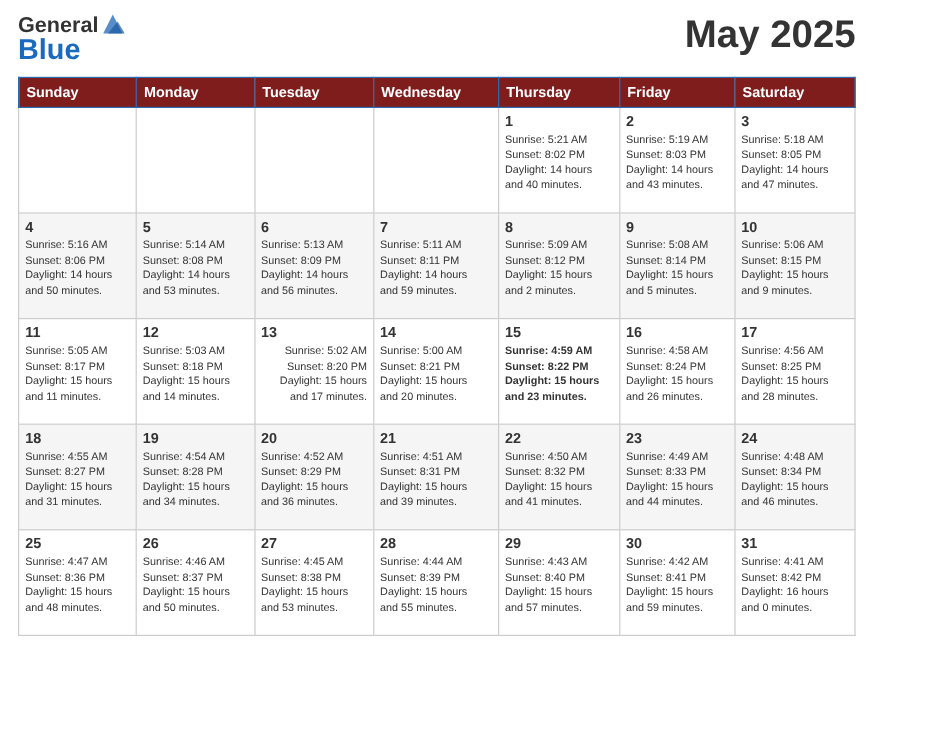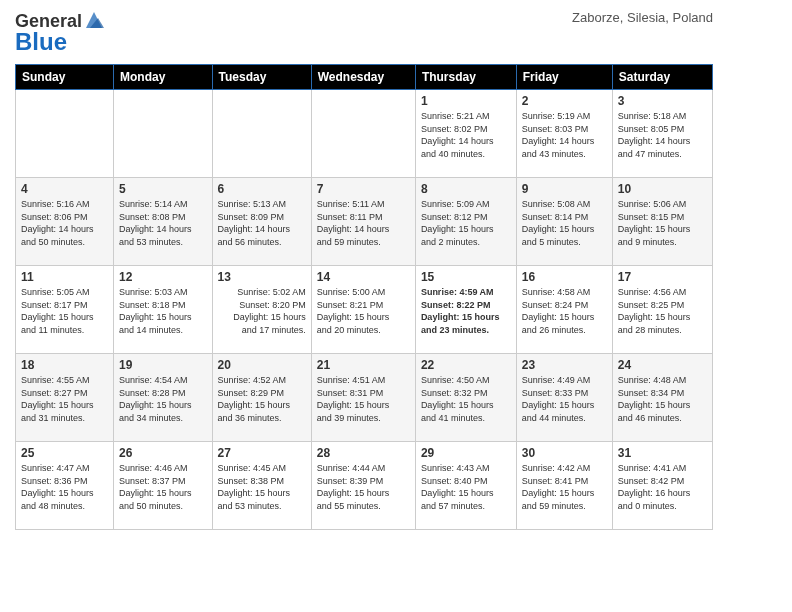--- a/index.html
+++ b/index.html
@@ -43,21 +43,21 @@
     .title-location {
       font-size: 13px;
       color: #555;
     }
     .calendar {
       width: 100%;
       border-collapse: collapse;
       border: 1px solid #ccc;
     }
     .calendar th {
-      background-color: #000000;
+      background-color: #7f1d1d;
       color: #fff;
       text-align: left;
       padding: 5px 6px;
       font-size: 12px;
       font-weight: bold;
       border: 1px solid #2a6aaf;
     }
     .calendar td {
       vertical-align: top;
       padding: 4px 5px;
@@ -105,21 +105,21 @@
           <span class="logo-general" style="font-size:18px;font-weight:bold;">General</span>
           <svg class="logo-icon" viewBox="0 0 20 22" xmlns="http://www.w3.org/2000/svg">
             <polygon points="2,18 10,2 18,18" fill="#3a7abf" opacity="0.85"></polygon>
             <polygon points="6,18 14,8 20,18" fill="#1a5a9f" opacity="0.7"></polygon>
           </svg>
         </div>
         <div class="logo-blue" style="font-size:24px;font-weight:bold;margin-top:-4px;">Blue</div>
       </div>
     </div>
     <div class="title-block">
-      <div class="title-location">Zaborze, Silesia, Poland</div>
+      <div class="title-month">May 2025</div>
     </div>
   </div>
 
   <table class="calendar">
     <thead>
       <tr>
       <th>Sunday</th>
           <th>Monday</th>
           <th>Tuesday</th>
           <th>Wednesday</th>

